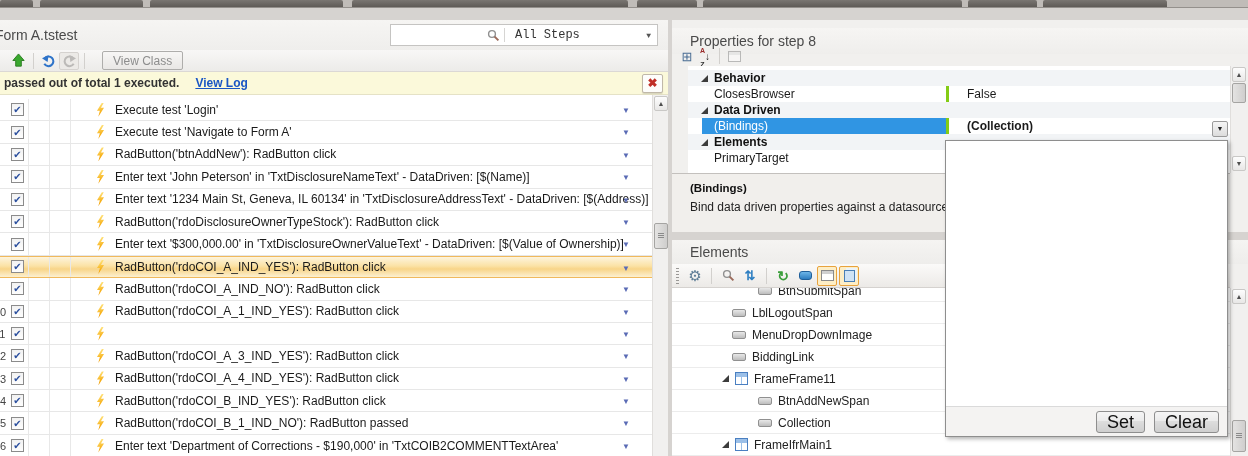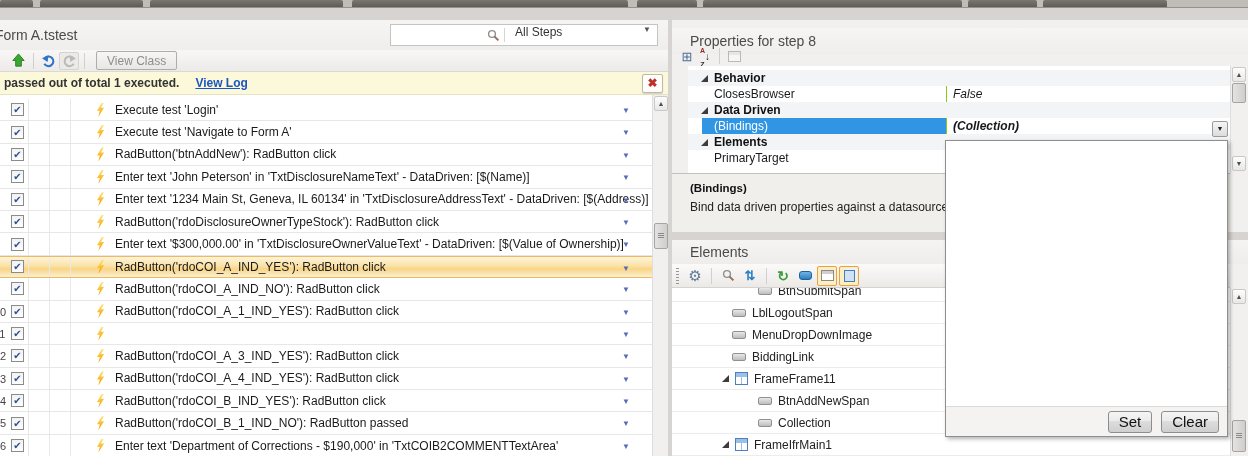--- a/index.html
+++ b/index.html
@@ -19,31 +19,31 @@
   .panel-header { position:absolute; left:0; width:100%; background:linear-gradient(#f6f5f3,#efeeec); }
   .panel-title { font-size:14px; color:#4a4a4a; }
 
   
   #lp-header { top:0; height:30px; }
   #lp-title { position:absolute; left:-5px; top:7px; }
   #searchbox { position:absolute; left:390px; top:4px; width:268px; height:22px; background:#fff;
     border:1px solid #c5c4c2; display:flex; align-items:center; }
   #search-input { flex:1; border:none; outline:none; height:18px; font-size:12px; background:transparent; min-width:10px;}
   .vsep { width:1px; height:14px; background:#d6d5d3; margin:0 4px; }
-  #filter-combo { display:flex; align-items:flex-start; width:148px; height:100%; cursor:default; }
+  #filter-combo { display:flex; align-items:center; width:148px; height:100%; cursor:default;font-family:Liberation Mono, monospace; }
   #filter-label { font-size:12px; color:#333; margin-left:6px; flex:1; }
   .dd-arrow { font-size:8px; color:#555; margin-right:6px; }
 
   
   #lp-toolbar { top:30px; height:22px; background:linear-gradient(#f8f7f6,#ecebe9);
     border-bottom:1px solid #dbd8d5; display:flex; align-items:center; padding-left:8px; }
   .tb-sep { width:1px; height:16px; background:#d2d0cd; margin:0 5px; }
   .tb-ico { width:20px; height:18px; display:flex; align-items:center; justify-content:center; }
   #redo-btn { background:#eceae7; border:1px solid #d5d2cf; border-radius:2px; }
-  #view-class-btn { margin-left:6px; height:19px; padding:0 10px; font-size:12px; color:#8d8d8d;
+  #view-class-btn { margin-left:12px; height:19px; padding:0 10px; font-size:12px; color:#8d8d8d;
     border:1px solid #aeadab; border-radius:2px; background:linear-gradient(#f7f6f5,#e9e7e5); }
 
   
   #status-bar { top:52px; height:23px; background:#fbf9da; border-bottom:1px solid #e5e2c6;
     display:flex; align-items:center; padding-left:4px; position:absolute; width:100%; }
   #status-text { font-size:12px; font-weight:600; color:#333; }
   #view-log-link { font-size:12px; font-weight:600; color:#1a56c4; text-decoration:underline; margin-left:16px; cursor:pointer; }
   #close-status-btn { position:absolute; right:5px; top:2px; width:21px; height:19px; background:#fdfdfb;
     border:1px solid #c0b8a8; border-radius:2px; color:#c03028; font-weight:bold; font-size:12px;
     text-align:center; line-height:17px; box-shadow:0 1px 1px rgba(0,0,0,.15); }
@@ -81,21 +81,21 @@
   #pg-toolbar { position:absolute; left:0; top:26px; width:558px; height:20px; display:flex; align-items:center; padding-left:6px; }
   .pg-ico { width:18px; height:16px; display:flex; align-items:center; justify-content:center; font-size:12px; }
 
   #pgrid { position:absolute; left:16px; top:46px; width:558px; height:107px; background:#fff; padding-top:4px; overflow:hidden; }
   .pg-row { height:16px; display:flex; font-size:12px; position:relative; align-items:center; }
   .pg-cat { background:#f2f4f6; font-weight:bold; color:#111; }
   .pg-cat .lbl { margin-left:26px; }
   .tri { width:0; height:0; border-bottom:7px solid #3c3c3c; border-left:7px solid transparent; }
   .pg-cat .tri { position:absolute; left:13px; top:5px; }
   .pg-name { width:258px; padding-left:26px; color:#1a1a1a; height:100%; display:flex; align-items:center; }
-  .pg-val { flex:1; padding-left:6px; border-left:1px solid #84cc16; height:100%; display:flex; align-items:center; color:#1a1a1a; position:relative;font-style:italic; }
+  .pg-val { flex:1; padding-left:18px; border-left:3px solid #84cc16; height:100%; display:flex; align-items:center; color:#1a1a1a; position:relative; }
   .pg-row.sel .pg-name { width:244px; margin-left:14px; padding-left:12px; background:#3095e3; color:#fff; }
   .pg-row.sel .pg-val { font-weight:bold; }
 
   #combo-btn { left:1212px; top:121px; width:16px; height:16px; z-index:55;
     border:1px solid #9a9a9a; border-radius:2px; background:linear-gradient(#f6f6f6,#dcdcdc);
     font-size:7px; color:#222; text-align:center; line-height:14px; }
 
   #pg-desc { position:absolute; left:0; top:153px; width:558px; height:59px; background:#f1efec;
     border-top:1px solid #c3c0bd; padding:8px 0 0 18px; }
   #pg-desc-title { font-size:11.5px; font-weight:bold; color:#111; }
@@ -126,21 +126,21 @@
 
   
   #popup { left:945px; top:140px; width:283px; height:297px; background:#fff;
     border:1px solid #8e8e8e; box-shadow:2px 2px 4px rgba(0,0,0,.3); z-index:60; }
   #popup-head { height:22px; background:linear-gradient(#6b6b6b,#3a3a3a 45%,#161616);
     display:flex; align-items:center; color:#fff; font-size:12px; font-weight:bold; position:relative; }
   #ph-prop { margin-left:10px; width:66px; }
   .ph-sep { width:1px; height:16px; background:#777; margin-right:10px; }
   #popup-foot { position:absolute; left:0; bottom:0; width:100%; height:30px; background:#f4f3f2;
     border-top:1px solid #dadada; display:flex; align-items:center; justify-content:flex-end; padding-right:8px; }
-  .btn7 { height:22px; min-width:44px; padding:0 10px; margin-left:9px; font-size:15px; color:#111;
+  .btn7 { height:22px; min-width:44px; padding:0 10px; margin-left:9px; font-size:18px; color:#111;
     border:1px solid #8e8e8e; border-radius:3px;
     background:linear-gradient(#f5f5f5,#ebebeb 45%,#dddddd 46%,#cfcfcf); font-family:inherit; }
 
   .azA { font-size:7px; line-height:6px; color:#9a2a2a; font-weight:bold; }
   .azZ { font-size:7px; line-height:6px; color:#333; font-weight:bold; }
 </style>
 </head>
 <body>
 
 <div id="top-strip" class="abs">

